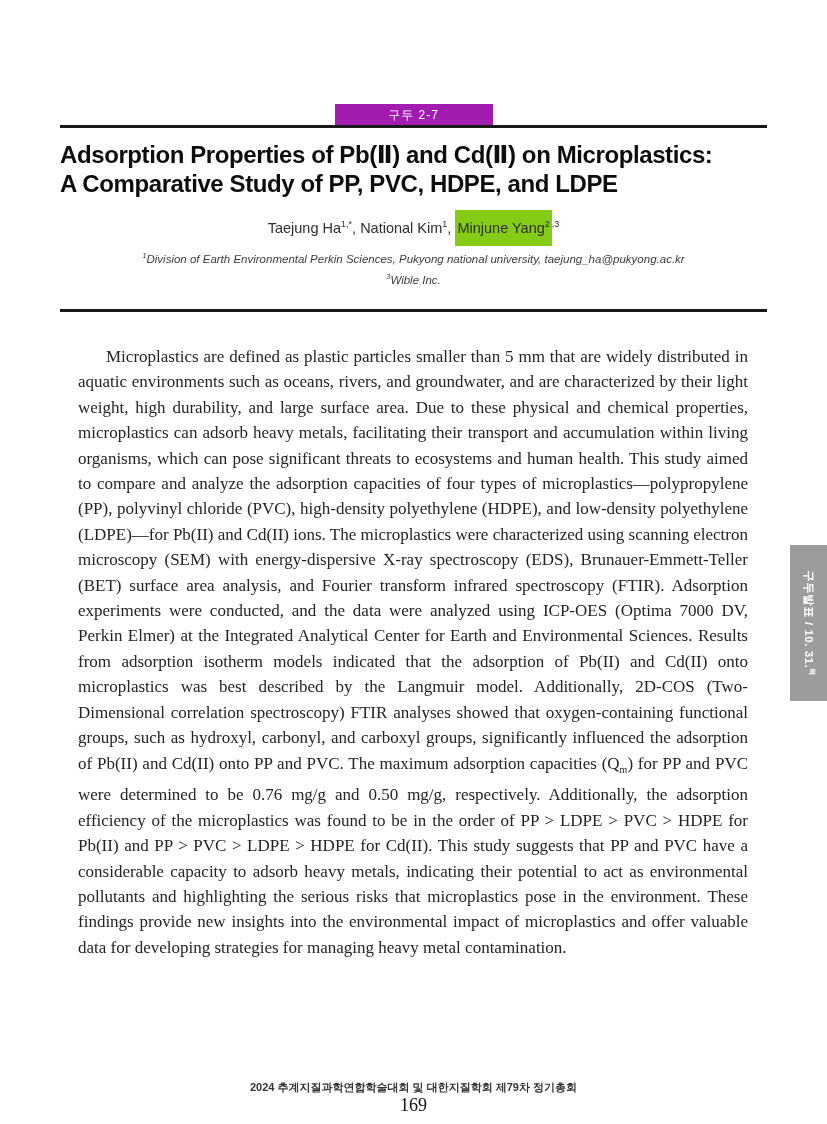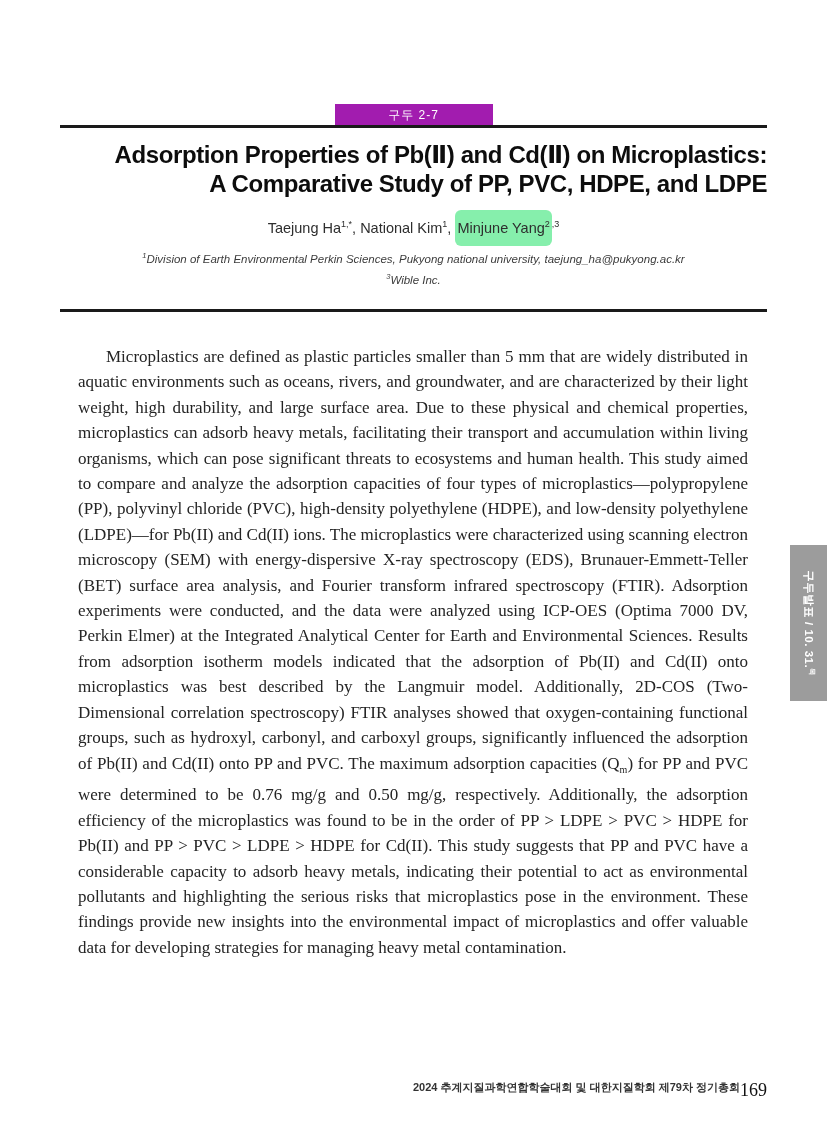--- a/index.html
+++ b/index.html
@@ -31,29 +31,29 @@
   .badge {
     display: inline-block; min-width: 158px; height: 22px; line-height: 22px;
     background: #a21caf; color: #ffffff; font-size: 12px; letter-spacing: 1px;
   }
   .heavy-rule { position: absolute; left: 60px; right: 60px; border-bottom: 3px solid #1a1a1a; }
   .heavy-rule.top { top: 125px; }
   .heavy-rule.bottom { top: 309px; }
   
   .title {
     position: absolute; top: 140px; left: 60px; right: 60px;
-    text-align: right; font-size: 24px; font-weight: 700;
+    text-align: left; font-size: 24px; font-weight: 700;
     letter-spacing: -0.4px; line-height: 29px; color: #0d0d0d;
   }
   .authors {
     position: absolute; top: 219px; left: 60px; right: 60px;
     text-align: center; font-size: 14.5px; color: #2e2e2e;
   }
   .authors sup { font-size: 9px; }
-  .author-highlight { background: #86efac; padding: 10px 2px; border-radius: 6px; }
+  .author-highlight { background: #84cc16; padding: 10px 2px; }
   .affiliations {
     position: absolute; top: 247px; left: 60px; right: 60px;
     text-align: center; font-style: italic; font-size: 11.5px;
     line-height: 17px; color: #3c3c3c;
   }
   .affiliations sup { font-size: 7.5px; }
   
   .body-text {
     position: absolute; top: 344px; left: 78px; right: 79px;
     font-family: "Liberation Serif", "DejaVu Serif", serif;
@@ -69,21 +69,21 @@
   .side-tab-label {
     position: absolute; top: 50%; left: 50%;
     transform: translate(-50%, -50%) rotate(90deg);
     white-space: nowrap; color: #ffffff; font-size: 11.5px;
     font-weight: 700; letter-spacing: 0.5px;
   }
   .side-tab-label sup { font-size: 7px; }
   
   .page-footer {
     position: absolute; top: 1080px; left: 60px; right: 60px;
-    display: flex; justify-content: flex-end; align-items: flex-start;
+    display: flex; justify-content: flex-end; align-items: center; flex-direction: column;
   }
   .footer-conference { font-size: 11px; font-weight: 700; color: #333; }
   .footer-page-number {
     font-family: "Liberation Serif", "DejaVu Serif", serif;
     font-size: 18px; color: #111; 
   }
 </style>
 </head>
 <body>
 

